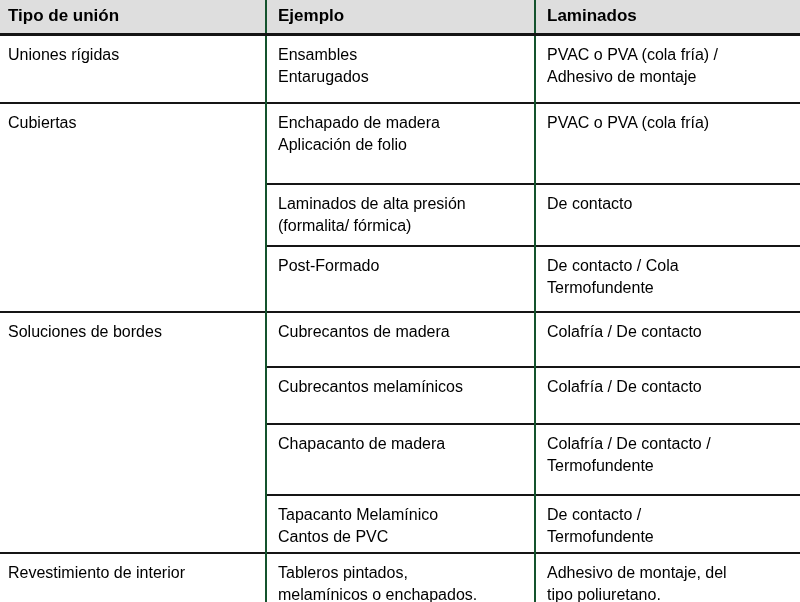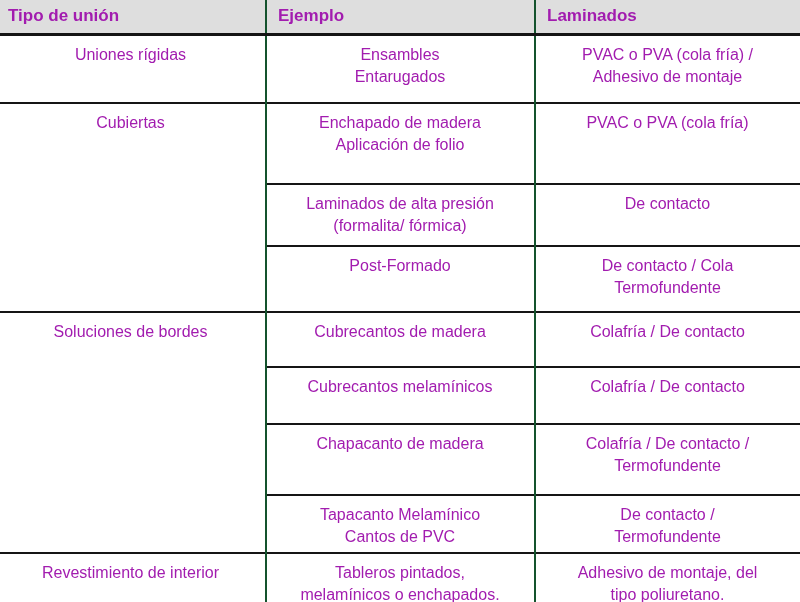--- a/index.html
+++ b/index.html
@@ -4,21 +4,21 @@
 <style>
   * { margin: 0; padding: 0; box-sizing: border-box; }
   html, body { background: #ffffff; }
   .page {
     position: relative;
     width: 800px;
     height: 602px;
     overflow: hidden;
     background: #ffffff;
     font-family: "Liberation Sans", "DejaVu Sans", sans-serif;
-    color: #a21caf;
+    color: #000000;
   }
   table.union-table {
     width: 800px;
     border-collapse: collapse;
     table-layout: fixed;
     border-bottom: 2px solid #b9b9b9;
   }
   col.c1 { width: 266px; }
   col.c2 { width: 269px; }
   col.c3 { width: 265px; }
@@ -29,21 +29,21 @@
     font-weight: bold;
     text-align: left;
     vertical-align: middle;
     padding: 4px 8px 4px 8px;
     border-bottom: 3px solid #151515;
     white-space: pre-line;
   }
   td {
     font-size: 16px;
     line-height: 22px;
-    text-align: center;
+    text-align: left;
     vertical-align: top;
     padding: 8px 12px 4px 8px;
     white-space: pre-line;
     background: #ffffff;
     margin-left: 42px;
   }
   .col2, .col3 { border-left: 2px solid #14532d; }
   td.col2, td.col3 { padding-left: 11px; }
   th.col2, th.col3 { padding-left: 11px; }
   tr.section-start td { border-top: 2px solid #151515; }

